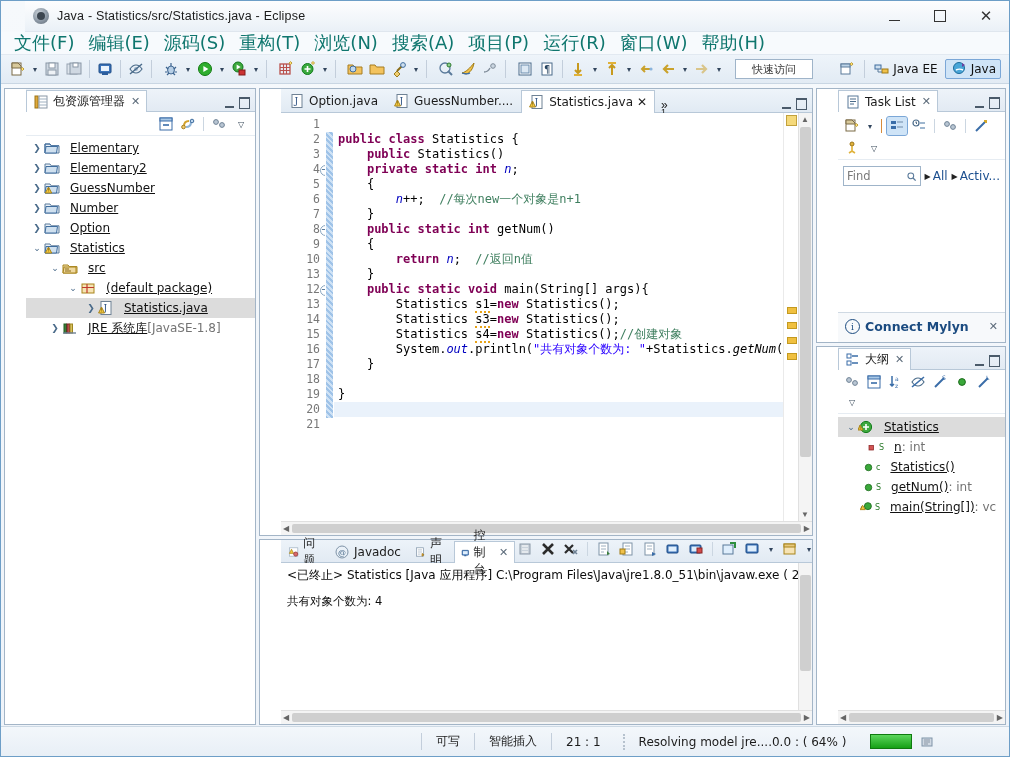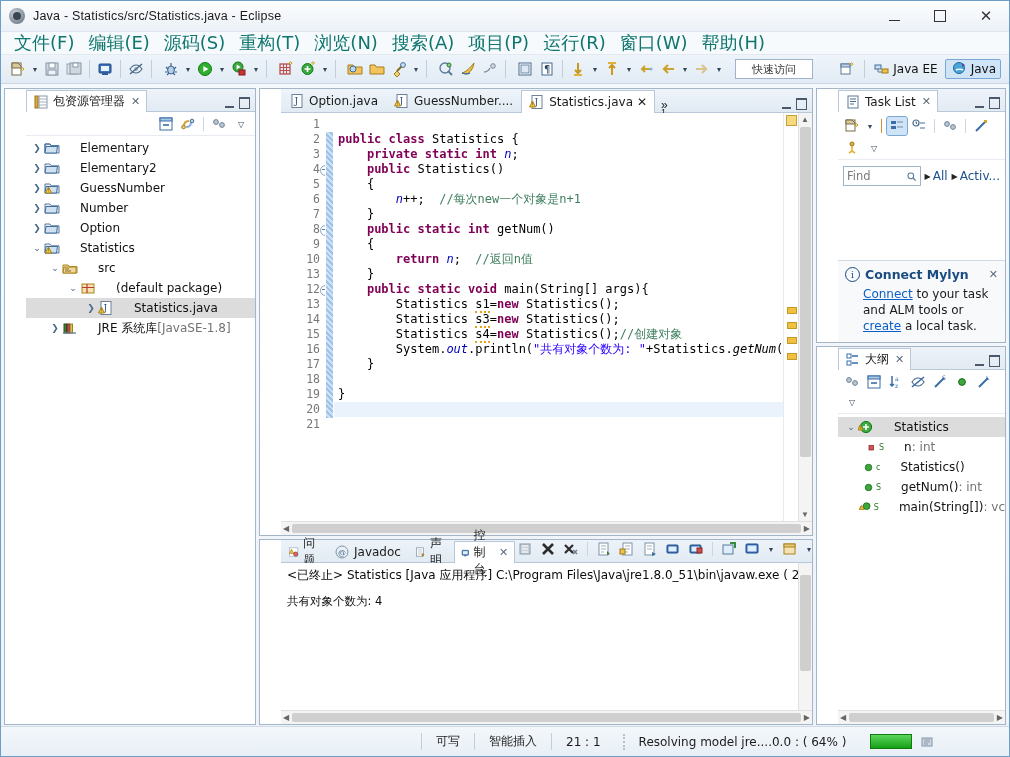--- a/index.html
+++ b/index.html
@@ -19,20 +19,21 @@
     overflow: hidden;
   }
 
   
   .titlebar {
     height: 30px;
     display: flex; align-items: center;
     background: linear-gradient(to bottom,#fdfdfe 0%, #f2f6fa 60%, #eaf0f7 100%);
     border-bottom: 1px solid #dfe6ee;
     position: relative;
+    margin-left: 24px;
   }
   .title-icon {
     width: 16px; height: 16px; margin-left: 8px; margin-right: 8px;
     border-radius: 50%;
     background: radial-gradient(circle at 40% 35%, #cfd6dd 0%, #8b97a4 55%, #5d6772 100%);
     position: relative;
     flex: none;
   }
   .title-icon::after{
     content:""; position:absolute; left:4px; top:4px; width:8px; height:8px;
@@ -143,21 +144,21 @@
 
   
   #left-col { width: 252px; flex: none; display:flex; flex-direction:column;}
   .tree { flex:1; overflow:hidden; padding-top:2px; background:#fff; }
   .trow { display:flex; align-items:center; height: 20px; padding-left:4px; font-size:12px; color:#111;
           font-family:"DejaVu Sans","Liberation Sans",sans-serif; white-space:nowrap;}
   .trow.sel { background:#dcdcdc; }
   .twist { width:14px; display:flex; align-items:center; justify-content:center; color:#4a6b8a; font-size:9px; flex:none;}
   .ind1 { margin-left: 0px; } .ind2 { margin-left: 18px; }
   .ind3 { margin-left: 36px; } .ind4 { margin-left: 54px; }
-  .tlabel { margin-left:20px; }
+  .tlabel { margin-left:10px;text-decoration:underline; }
   .dim { color:#737373; }
 
   
   #center-col { flex: 1 1 auto; display:flex; flex-direction:column; min-width:0; gap:3px;}
 
   
   #editor-view { flex: 1 1 auto; min-height:0; }
   .etabbar {
     height: 23px; display:flex; align-items:flex-end;
     background: linear-gradient(to bottom,#eef4fa,#e1eaf3);
@@ -772,22 +773,22 @@
             <div class="lnrow">21</div>
           </div>
 
           <div class="changebar">
             <div class="cb-seg" style="top:19px; height:286px;"></div>
           </div>
 
           <div class="codearea">
             <div class="cline"></div>
             <div class="cline"><span class="kw">public</span> <span class="kw">class</span> Statistics {</div>
+            <div class="cline">    <span class="kw">public</span> Statistics()</div>
             <div class="cline">    <span class="kw">private</span> <span class="kw">static</span> <span class="kw">int</span> <span class="fld">n</span>;</div>
-            <div class="cline">    <span class="kw">public</span> Statistics()</div>
             <div class="cline">    {</div>
             <div class="cline">        <span class="fld">n</span>++;  <span class="cmt">//每次new一个对象是n+1</span></div>
             <div class="cline">    }</div>
             <div class="cline">    <span class="kw">public</span> <span class="kw">static</span> <span class="kw">int</span> getNum()</div>
             <div class="cline">    {</div>
             <div class="cline">        <span class="kw">return</span> <span class="fld">n</span>;  <span class="cmt">//返回n值</span></div>
             <div class="cline">    }</div>
             <div class="cline">    <span class="kw">public</span> <span class="kw">static</span> <span class="kw">void</span> main(String[] args){</div>
             <div class="cline">        Statistics <span class="warnsq">s1</span>=<span class="kw">new</span> Statistics();</div>
             <div class="cline">        Statistics <span class="warnsq">s3</span>=<span class="kw">new</span> Statistics();</div>
@@ -1034,23 +1035,20 @@
             <span>Activ...</span>
           </div>
         </div>
         <div class="tasklist-blank"></div>
         <div class="mylyn-box">
           <div class="mylyn-head">
             <span class="info-ico">i</span>
             <span class="mylyn-title">Connect Mylyn</span>
             <span class="mylyn-x">✕</span>
           </div>
-          <div class="mylyn-body">
-            <span class="lnk">Connect</span><span> to your task and ALM tools or </span><span class="lnk">create</span><span> a local task.</span>
-          </div>
         </div>
       </div>
 
       <div class="view" id="outline-view">
         <div class="view-tabbar">
           <div class="vtab active">
             <svg class="ico" viewBox="0 0 16 16">
                 <rect x="2" y="2" width="4" height="4" fill="#fff" stroke="#3a6da8"></rect>
                 <rect x="2" y="9" width="4" height="4" fill="#fff" stroke="#3a6da8"></rect>
                 <path d="M7 4h6M7 11h6" stroke="#3a6da8" stroke-width="1.3"></path>

